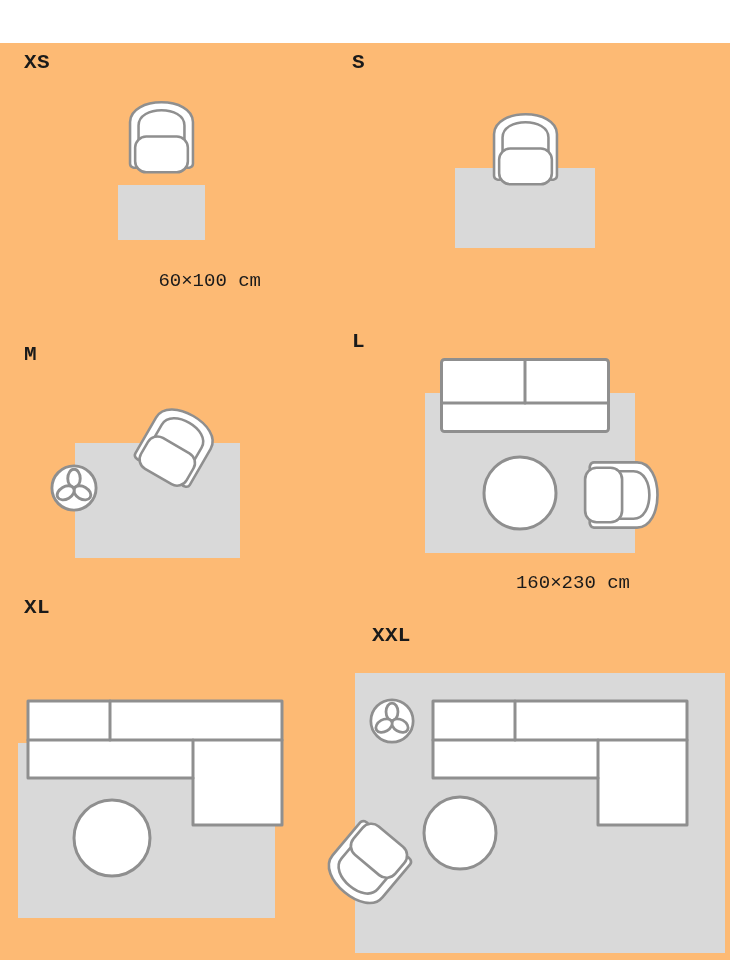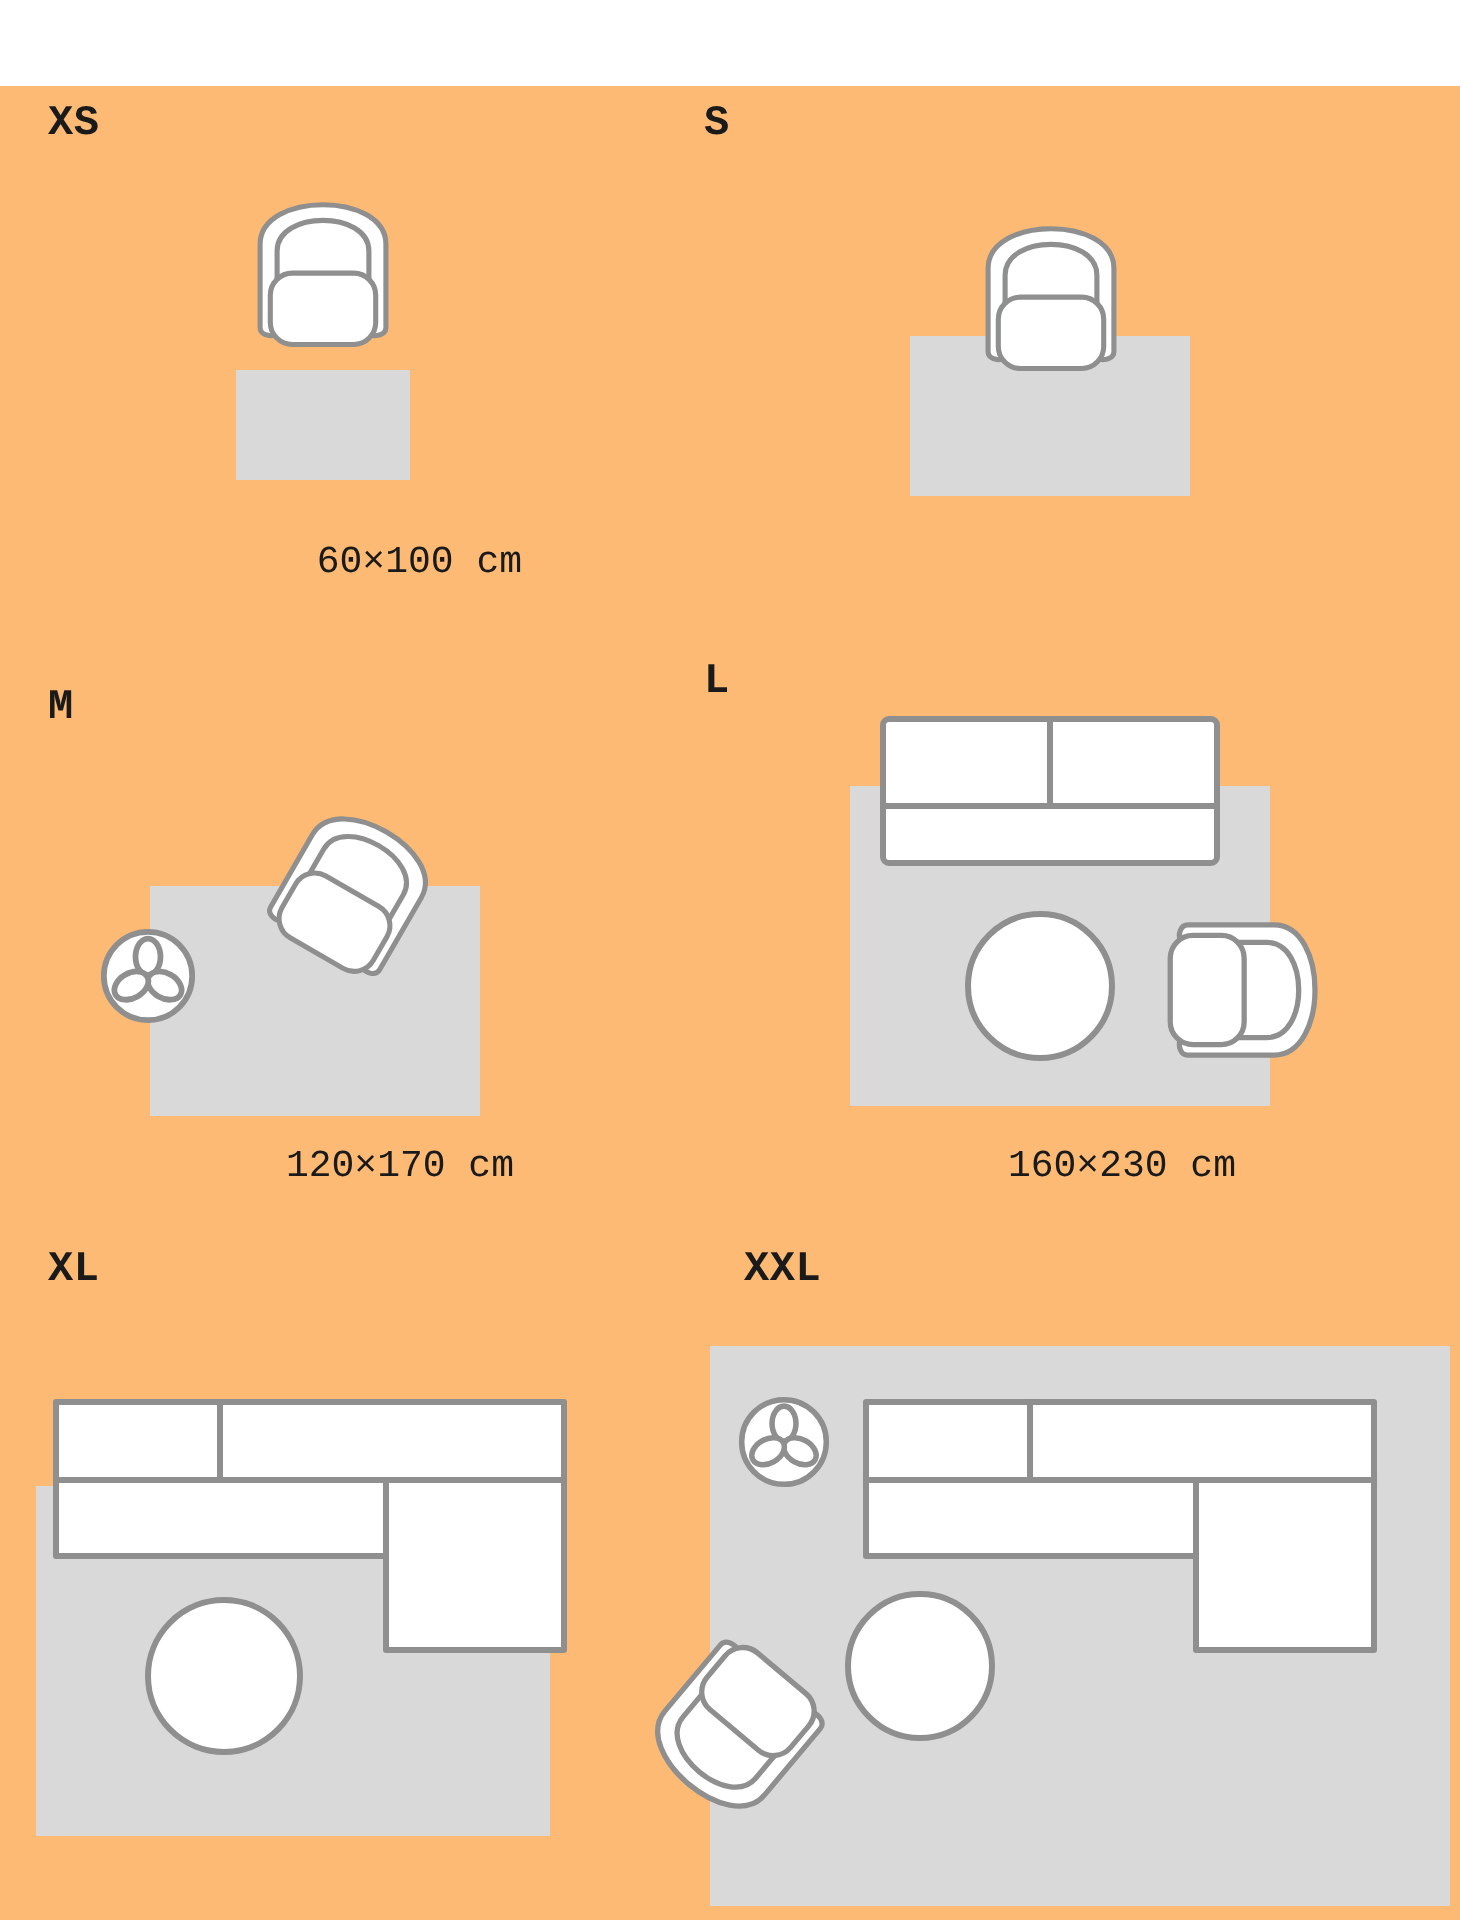--- a/index.html
+++ b/index.html
@@ -125,20 +125,19 @@
       <g transform="translate(362,828) rotate(-140) scale(0.88) translate(-50,-54)">
           <use href="#armchair"></use>
         </g>
     </g>
   </svg>
 
   <div class="size-label" style="left:24px;top:8px">XS</div>
   <div class="size-label" style="left:352px;top:8px">S</div>
   <div class="size-label" style="left:24px;top:300px">M</div>
   <div class="size-label" style="left:352px;top:287px">L</div>
-  <div class="size-label" style="left:24px;top:581px">XL</div>
+  <div class="size-label" style="left:24px;top:553px">XL</div>
   <div class="size-label" style="left:372px;top:581px">XXL</div>
 
   <div class="dim-label" style="left:61px;top:227px;width:200px">60×100 cm</div>
-  <div class="dim-label" style="left:57px;top:529px;width:200px">120×170 cm</div>
-  <div class="dim-label" style="left:418px;top:529px;width:200px">160×230 cm</div>
+  <div class="dim-label" style="left:430px;top:529px;width:200px">160×230 cm</div>
 
 </div>
 
 </body></html>

